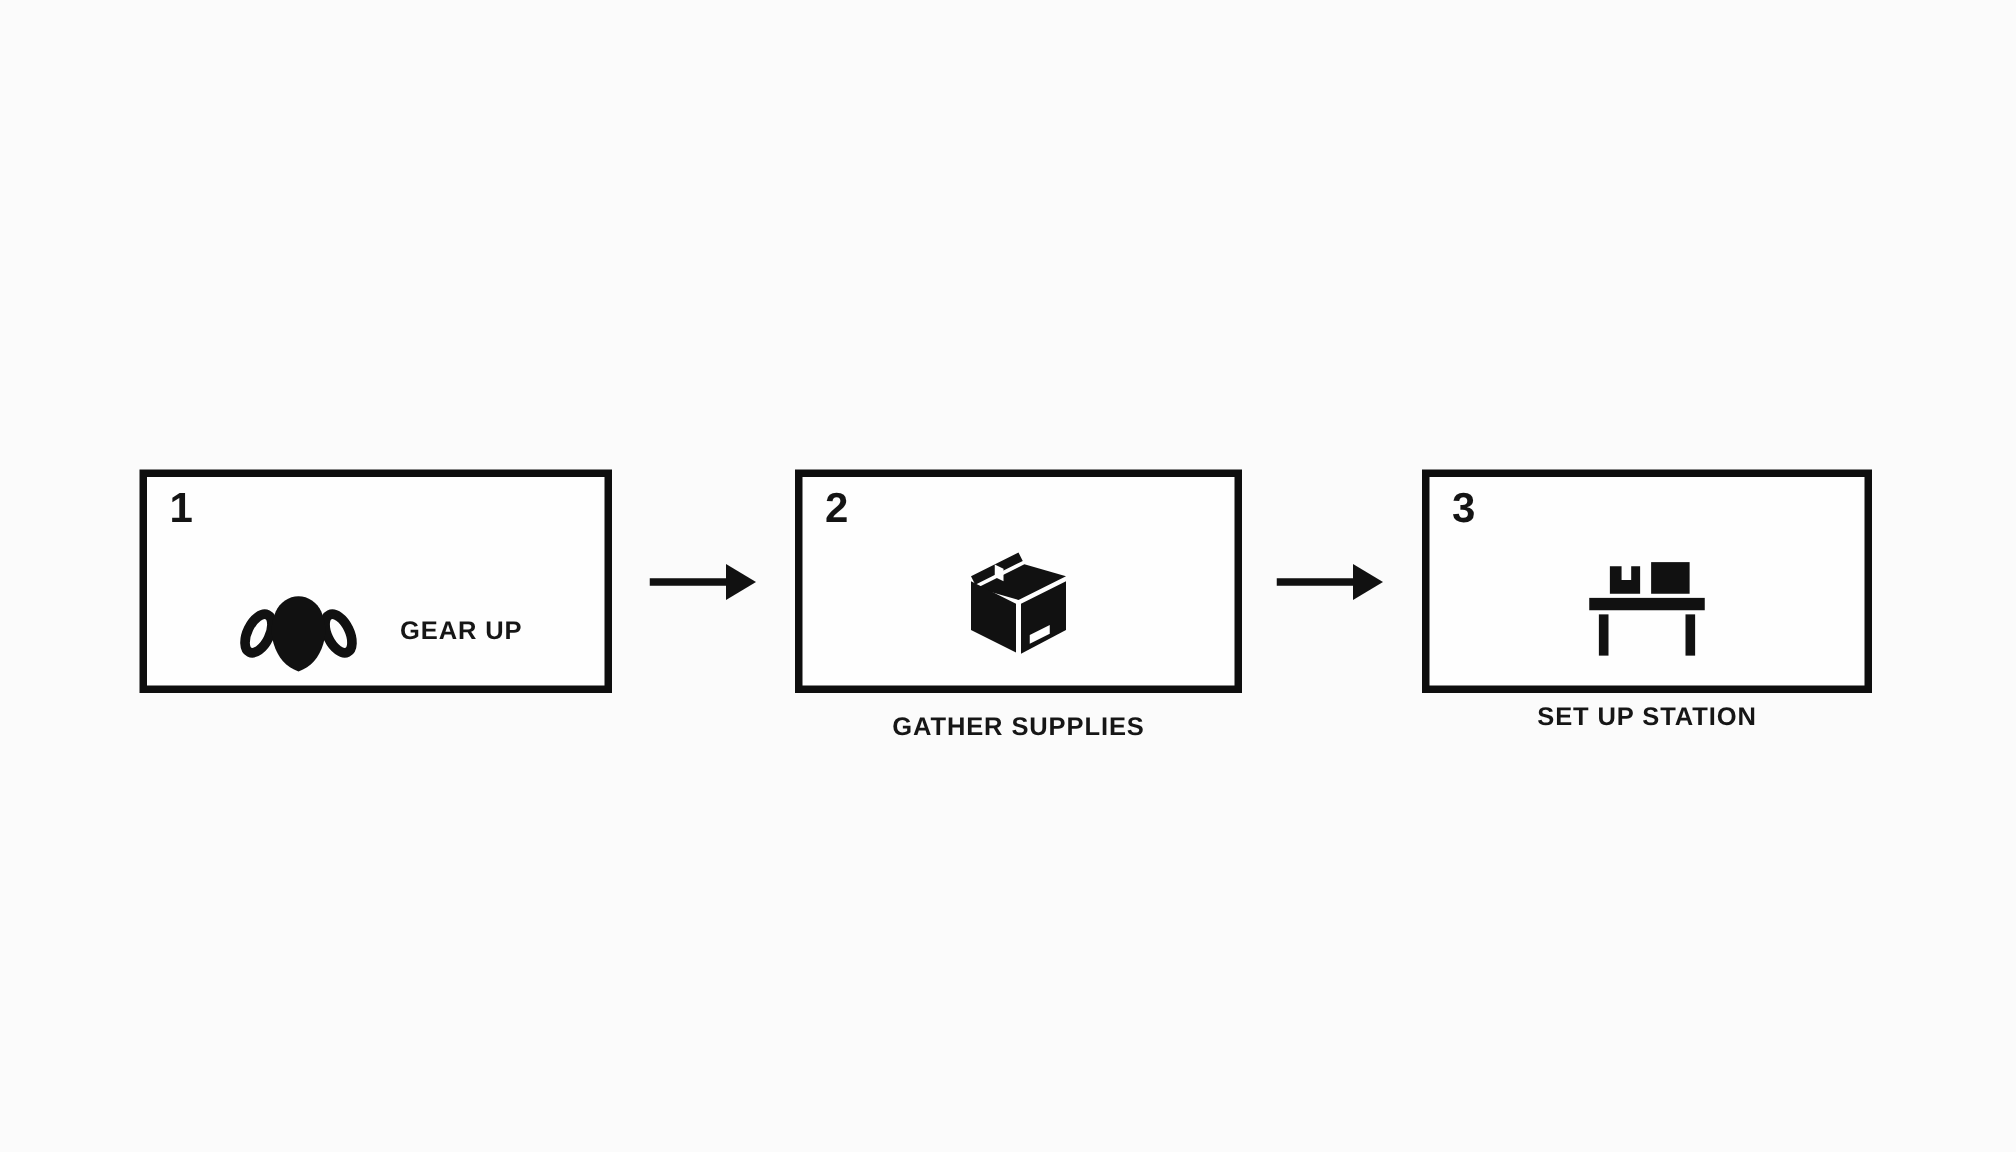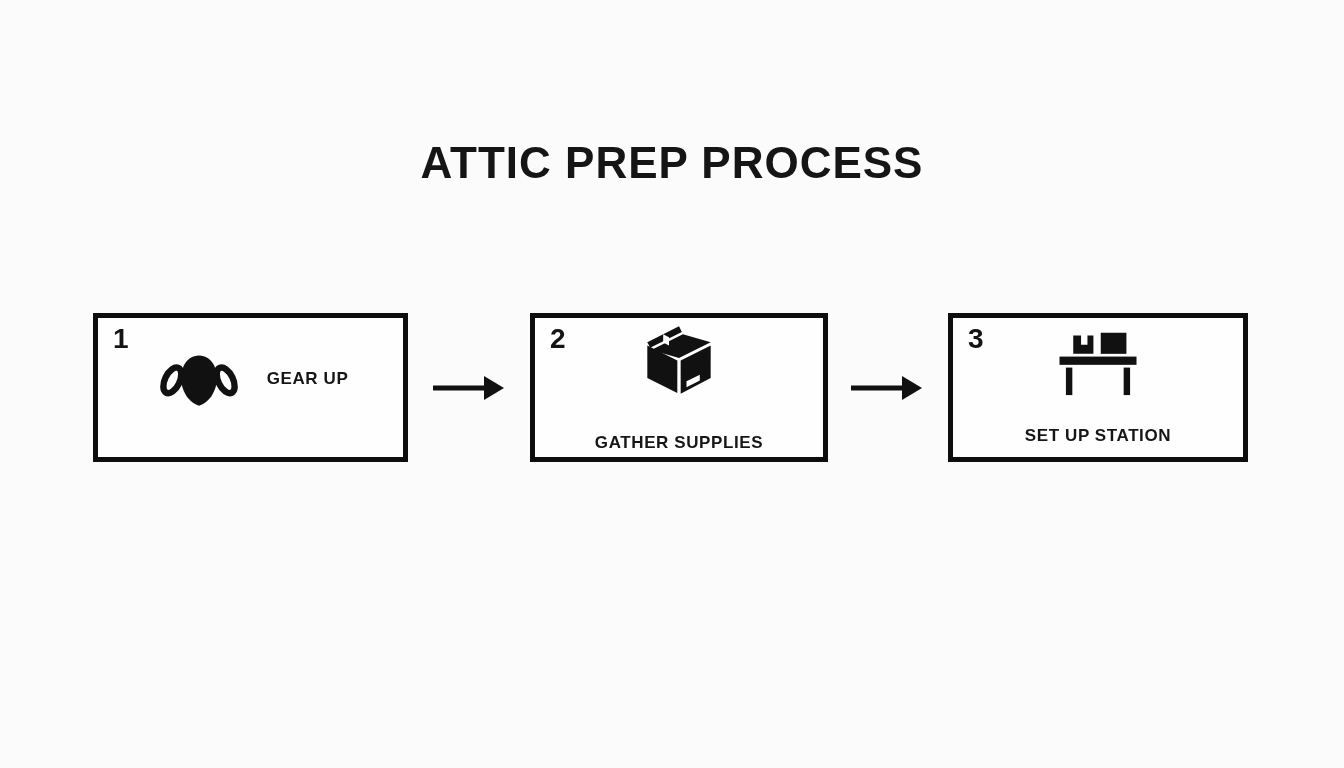--- a/index.html
+++ b/index.html
@@ -49,20 +49,21 @@
     font-weight: bold;
     color: #141414;
     line-height: 1.1;
   }
   .step-content {
     display: flex;
     width: 100%;
     height: 100%;
     align-items: center;
     justify-content: center;
+    margin-top: 42px;
   }
   .step-content.row {
     flex-direction: row;
     gap: 22px;
     padding-bottom: 18px;
     box-sizing: border-box;
   }
   .step-content.column {
     flex-direction: column;
     gap: 30px;
@@ -89,21 +90,20 @@
     line-height: 0;
   }
   .connector.connector-1 { left: 433px; }
   .connector.connector-2 { left: 851px; }
 </style>
 </head>
 <body>
 
 <div class="canvas">
 
-  <h1 class="diagram-title">ATTIC PREP PROCESS</h1>
 
   <div class="step-box step-1">
     <span class="step-number">1</span>
     <div class="step-content row">
       <span class="icon-wrap">
         <svg width="92" height="59" viewBox="0 0 100 64" xmlns="http://www.w3.org/2000/svg">
           <ellipse cx="21" cy="34" rx="8" ry="15" fill="none" stroke="#111111" stroke-width="7" transform="rotate(26 21 34)"></ellipse>
           <ellipse cx="79" cy="34" rx="8" ry="15" fill="none" stroke="#111111" stroke-width="7" transform="rotate(-26 79 34)"></ellipse>
           <path fill="#111111" d="M50 7 C57 7 63.5 11.5 66.5 18 C69.5 25 70.5 33 68 41.5 C65 51.5 59 58.5 50 61.5 C41 58.5 35 51.5 32 41.5 C29.5 33 30.5 25 33.5 18 C36.5 11.5 43 7 50 7 Z"></path>
         </svg>

